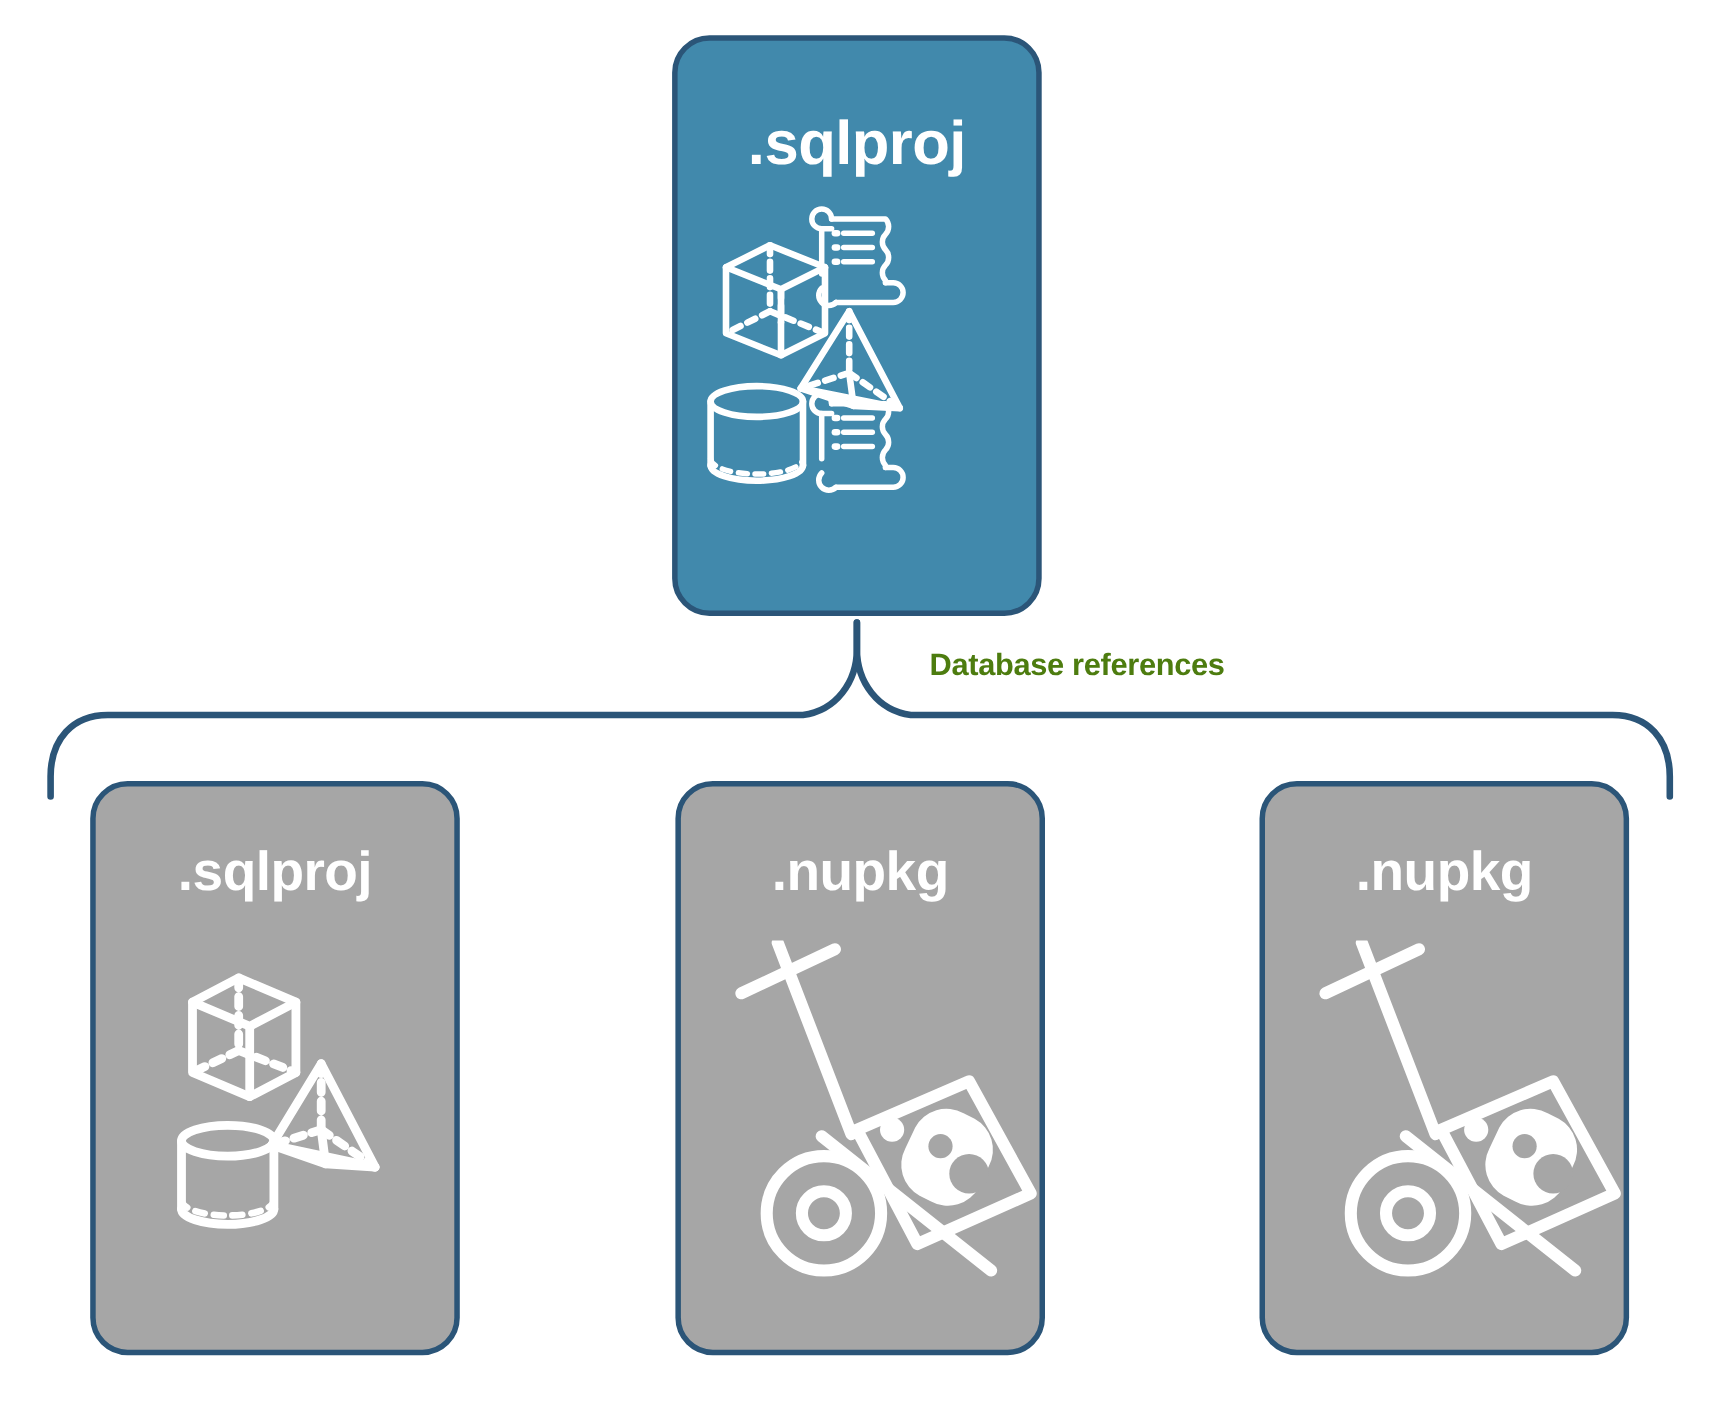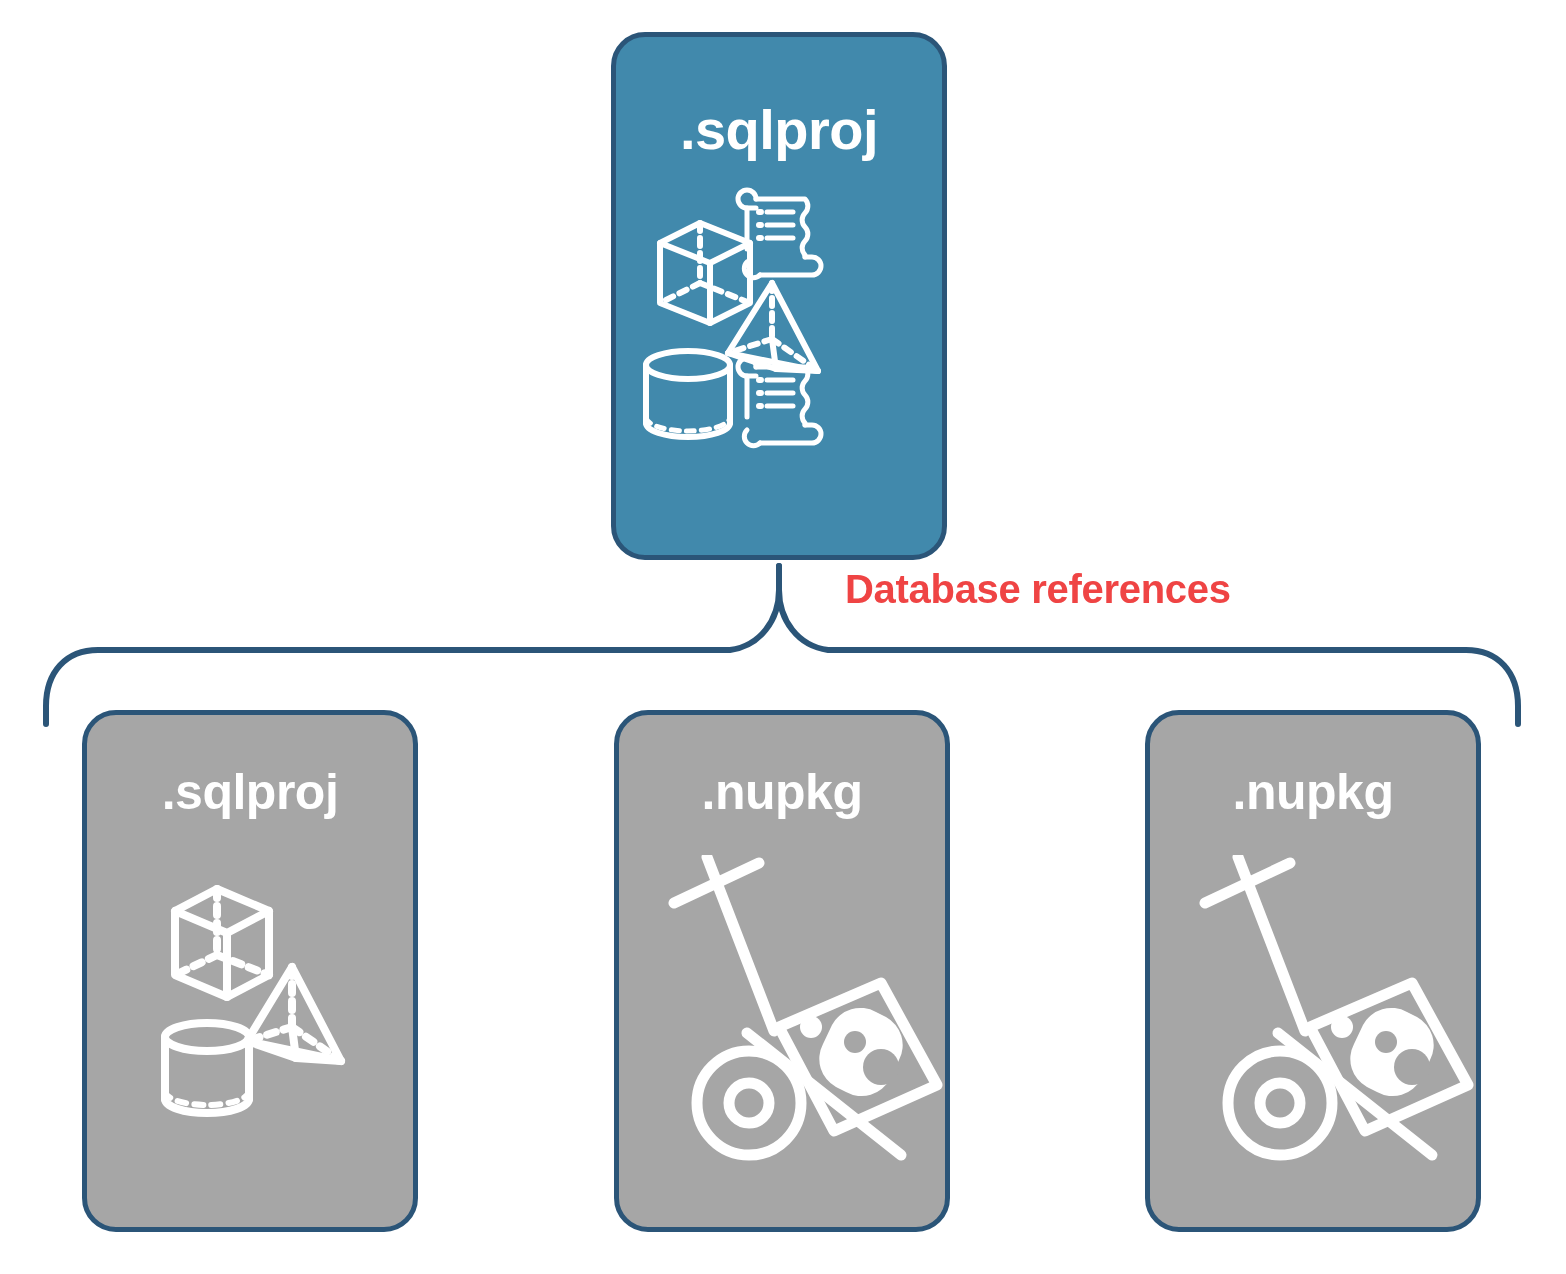--- a/index.html
+++ b/index.html
@@ -60,24 +60,24 @@
   #brace-layer {
     position: absolute;
     left: 0; top: 0;
     width: 1566px; height: 1274px;
     pointer-events: none;
   }
 
   #brace-label {
     position: absolute;
     left: 845px;
-    top: 567px;
-    font-size: 40px;
+    top: 589px;
+    font-size: 28px;
     font-weight: bold;
-    color: #ef4444;
+    color: #4d7c0f;
     white-space: nowrap;
     letter-spacing: -0.3px;
     user-select: none;
   }
 </style>
 </head>
 <body>
 
 <div id="stage">
 

